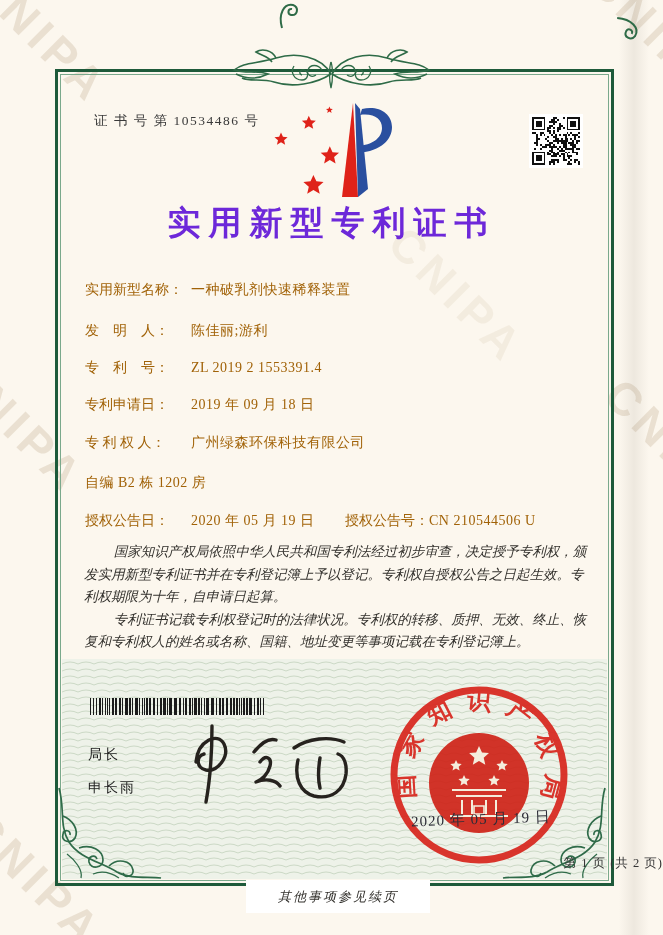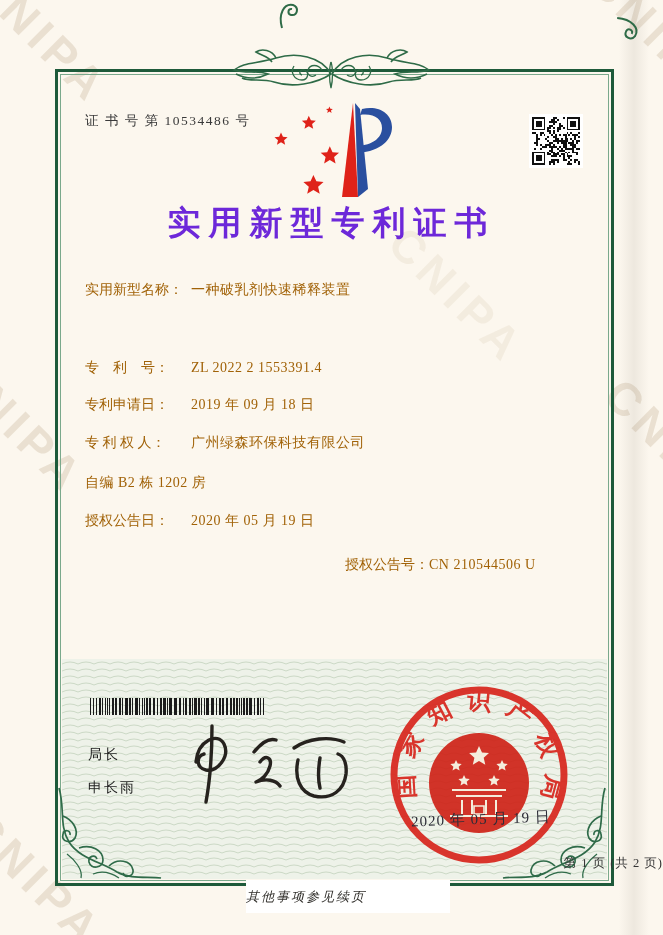--- a/index.html
+++ b/index.html
@@ -8,47 +8,47 @@
   .wm{position:absolute;font-family:"Liberation Sans","DejaVu Sans",sans-serif;font-weight:700;
       font-size:46px;letter-spacing:6px;color:rgba(196,178,148,0.32);transform:rotate(45deg);
       white-space:nowrap;user-select:none;}
   .wm.faint{color:rgba(196,178,148,0.16);}
   .shade{position:absolute;right:14px;top:0;bottom:0;width:30px;
          background:linear-gradient(90deg,rgba(110,100,85,0),rgba(110,100,85,0.10),rgba(110,100,85,0));}
   .frame{position:absolute;left:55px;top:69px;width:553px;height:811px;border:3px solid #1e5a3a;}
   .frame-inner{position:absolute;inset:2px;border:1px solid #7aa98c;}
   .band{position:absolute;left:4px;right:4px;bottom:4px;height:220px;background:#eef2e9;overflow:hidden;}
   .band svg{position:absolute;inset:0;}
-  .cert-no{position:absolute;left:85px;top:112px;font-size:13.5px;letter-spacing:1.5px;color:#3a3a3a;}
+  .cert-no{position:absolute;left:94px;top:112px;font-size:13.5px;letter-spacing:1.5px;color:#3a3a3a;}
   .logo{position:absolute;left:270px;top:101px;width:134px;height:99px;}
   .qr{position:absolute;left:529px;top:114px;width:54px;height:54px;background:#fff;padding:3px;box-sizing:border-box;}
   .title{position:absolute;left:0;right:0;top:201px;margin:0;text-align:center;font-size:33px;
          font-weight:700;letter-spacing:8px;color:#6d28d9;}
   .frow{position:absolute;left:85px;font-size:14px;color:#a16207;white-space:nowrap;}
   .flabel{display:inline-block;width:106px;}
   .fvalue{letter-spacing:0.5px;}
   .addr2{letter-spacing:0.5px;}
   .frow.r1{top:281px}.frow.r2{top:322px}.frow.r3{top:359px}.frow.r4{top:396px}
   .frow.r5{top:434px}.frow.r6{top:473px;line-height:19px}.frow.r7{top:512px}
-  .grant2{position:absolute;left:260px;top:0;white-space:nowrap;margin-top:44px;}
+  .grant2{position:absolute;left:260px;top:0;white-space:nowrap;}
   .frow.r7{width:500px;}
   .paras{position:absolute;left:84px;top:541px;width:506px;font-size:13.5px;line-height:22.5px;
          font-style:italic;color:#32302c;}
   .paras p{margin:0;text-indent:2.2em;}
   .barcode{position:absolute;left:90px;top:698px;width:182px;height:17px;}
   .signer{position:absolute;left:88px;font-family:"Liberation Sans","DejaVu Sans",sans-serif;
           font-size:14px;color:#222;letter-spacing:2px;}
   .signer.t1{top:746px}.signer.t2{top:779px}
   .signature{position:absolute;left:182px;top:718px;width:178px;height:92px;}
   .seal{position:absolute;left:388px;top:684px;width:182px;height:182px;}
   .seal-date{position:absolute;left:396px;top:810px;width:170px;text-align:center;font-size:15px;
              color:#2d2d38;letter-spacing:1px;transform:rotate(-2deg);}
   .page-ind{position:absolute;left:0;right:0;top:855px;text-align:right;font-size:12.5px;color:#333;letter-spacing:1px;margin-left:28px;}
-  .footer-strip{position:absolute;left:246px;top:880px;width:204px;height:33px;background:#ffffff;
-                display:flex;align-items:center;}
+  .footer-strip{position:absolute;left:246px;top:880px;width:184px;height:33px;background:#ffffff;
+                display:flex;align-items:center;justify-content:center;}
   .footer-note{font-size:13px;color:#33312d;letter-spacing:2px;font-style:italic;}
   .ornament-top{position:absolute;left:226px;top:44px;width:211px;height:62px;}
   .flourish{position:absolute;width:112px;height:96px;}
   .flourish.bl{left:53px;top:786px;}
   .flourish.br{left:499px;top:786px;transform:scaleX(-1);}
   .curl{position:absolute;}
   .curl.c1{left:276px;top:0px;}
   .curl.c2{left:614px;top:14px;transform:rotate(110deg);}
 </style>
 </head>
@@ -326,37 +326,44 @@
         <rect x="1" y="19" width="5" height="5" fill="#fff"></rect>
         <rect x="2" y="20" width="3" height="3" fill="#111"></rect>
       </svg>
   </div>
 
   <h1 class="title">实用新型专利证书</h1>
 
   <div class="frow r1">
     <span class="flabel">实用新型名称：</span><span class="fvalue">一种破乳剂快速稀释装置</span>
   </div>
+  <div class="frow r2">
+    <span class="flabel">发　明　人：</span><span class="fvalue">陈佳丽;游利</span>
+  </div>
   <div class="frow r3">
-    <span class="flabel">专　利　号：</span><span class="fvalue">ZL 2022 2 1553391.4</span>
+    <span class="flabel">专　利　号：</span><span class="fvalue">ZL 2019 2 1553391.4</span>
   </div>
   <div class="frow r4">
     <span class="flabel">专利申请日：</span><span class="fvalue">2019 年 09 月 18 日</span>
   </div>
   <div class="frow r5">
     <span class="flabel">专 利 权 人：</span><span class="fvalue">广州绿森环保科技有限公司</span>
   </div>
   <div class="frow r6">
     <div class="addr2">自编 B2 栋 1202 房</div>
   </div>
   <div class="frow r7">
     <span class="flabel">授权公告日：</span><span class="fvalue">2020 年 05 月 19 日</span>
     <span class="grant2"><span>授权公告号：</span><span class="fvalue">CN 210544506 U</span></span>
   </div>
 
+  <div class="paras">
+    <p>国家知识产权局依照中华人民共和国专利法经过初步审查，决定授予专利权，颁发实用新型专利证书并在专利登记簿上予以登记。专利权自授权公告之日起生效。专利权期限为十年，自申请日起算。</p>
+    <p>专利证书记载专利权登记时的法律状况。专利权的转移、质押、无效、终止、恢复和专利权人的姓名或名称、国籍、地址变更等事项记载在专利登记簿上。</p>
+  </div>
 
   <svg class="barcode" id="barcodesvg" viewBox="0 0 182 17">
       <rect x="0" y="0" width="1" height="17" fill="#1b1b1b"></rect>
       <rect x="3" y="0" width="1" height="17" fill="#1b1b1b"></rect>
       <rect x="6" y="0" width="1" height="17" fill="#1b1b1b"></rect>
       <rect x="9" y="0" width="2" height="17" fill="#1b1b1b"></rect>
       <rect x="12" y="0" width="1" height="17" fill="#1b1b1b"></rect>
       <rect x="15" y="0" width="1" height="17" fill="#1b1b1b"></rect>
       <rect x="17" y="0" width="1" height="17" fill="#1b1b1b"></rect>
       <rect x="19" y="0" width="1" height="17" fill="#1b1b1b"></rect>

